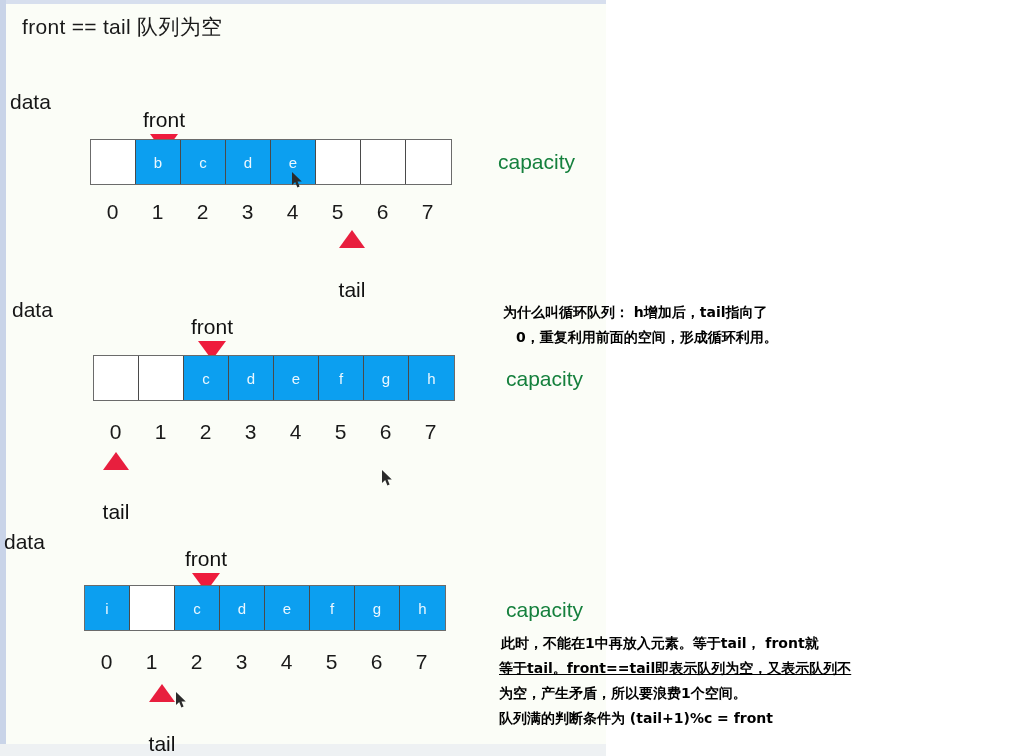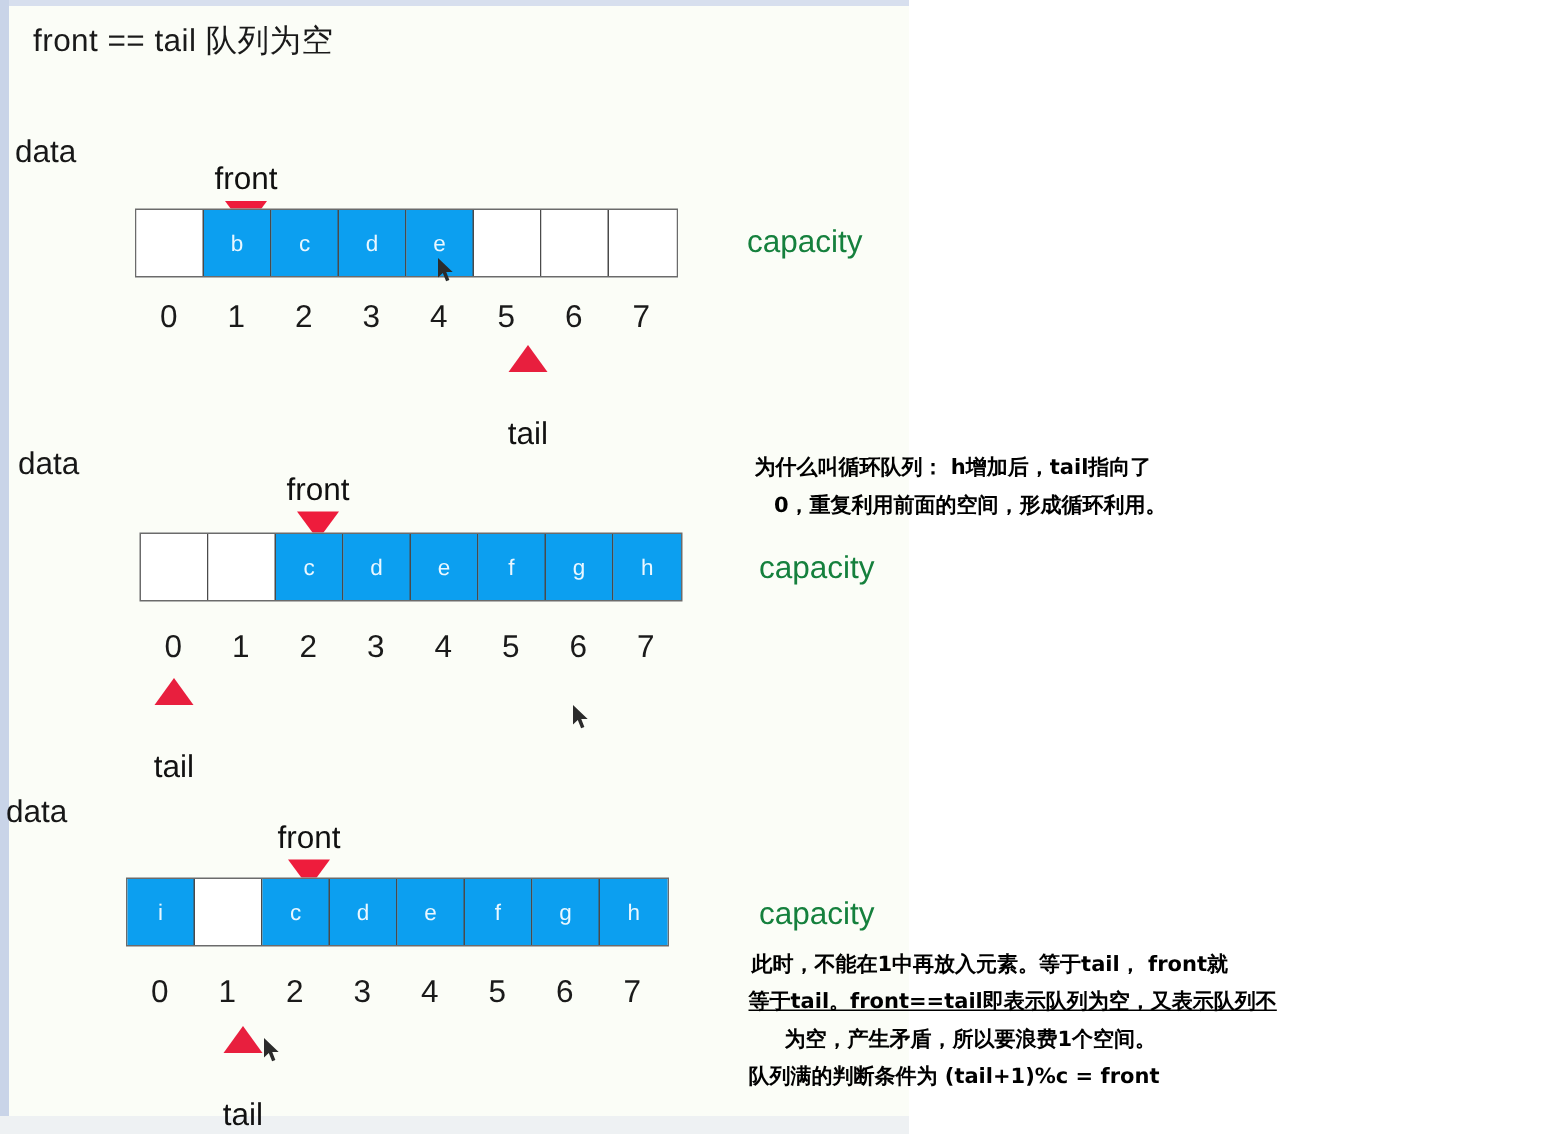--- a/index.html
+++ b/index.html
@@ -289,14 +289,14 @@
     </svg>
   </div>
 
 </div>
 
 <div class="annotation" style="left:503px; top:300px;">为什么叫循环队列： h增加后，tail指向了</div>
 <div class="annotation" style="left:516px; top:325px;">0，重复利用前面的空间，形成循环利用。</div>
 
 <div class="annotation" style="left:501px; top:631px;">此时，不能在1中再放入元素。等于tail， front就</div>
 <div class="annotation" style="left:499px; top:656px;text-decoration:underline;">等于tail。front==tail即表示队列为空，又表示队列不</div>
-<div class="annotation" style="left:499px; top:681px;margin-left:24px;">为空，产生矛盾，所以要浪费1个空间。</div>
+<div class="annotation" style="left:499px; top:681px;">为空，产生矛盾，所以要浪费1个空间。</div>
 <div class="annotation" style="left:499px; top:706px;text-align:right;">队列满的判断条件为 (tail+1)%c = front</div>
 
 </body></html>

